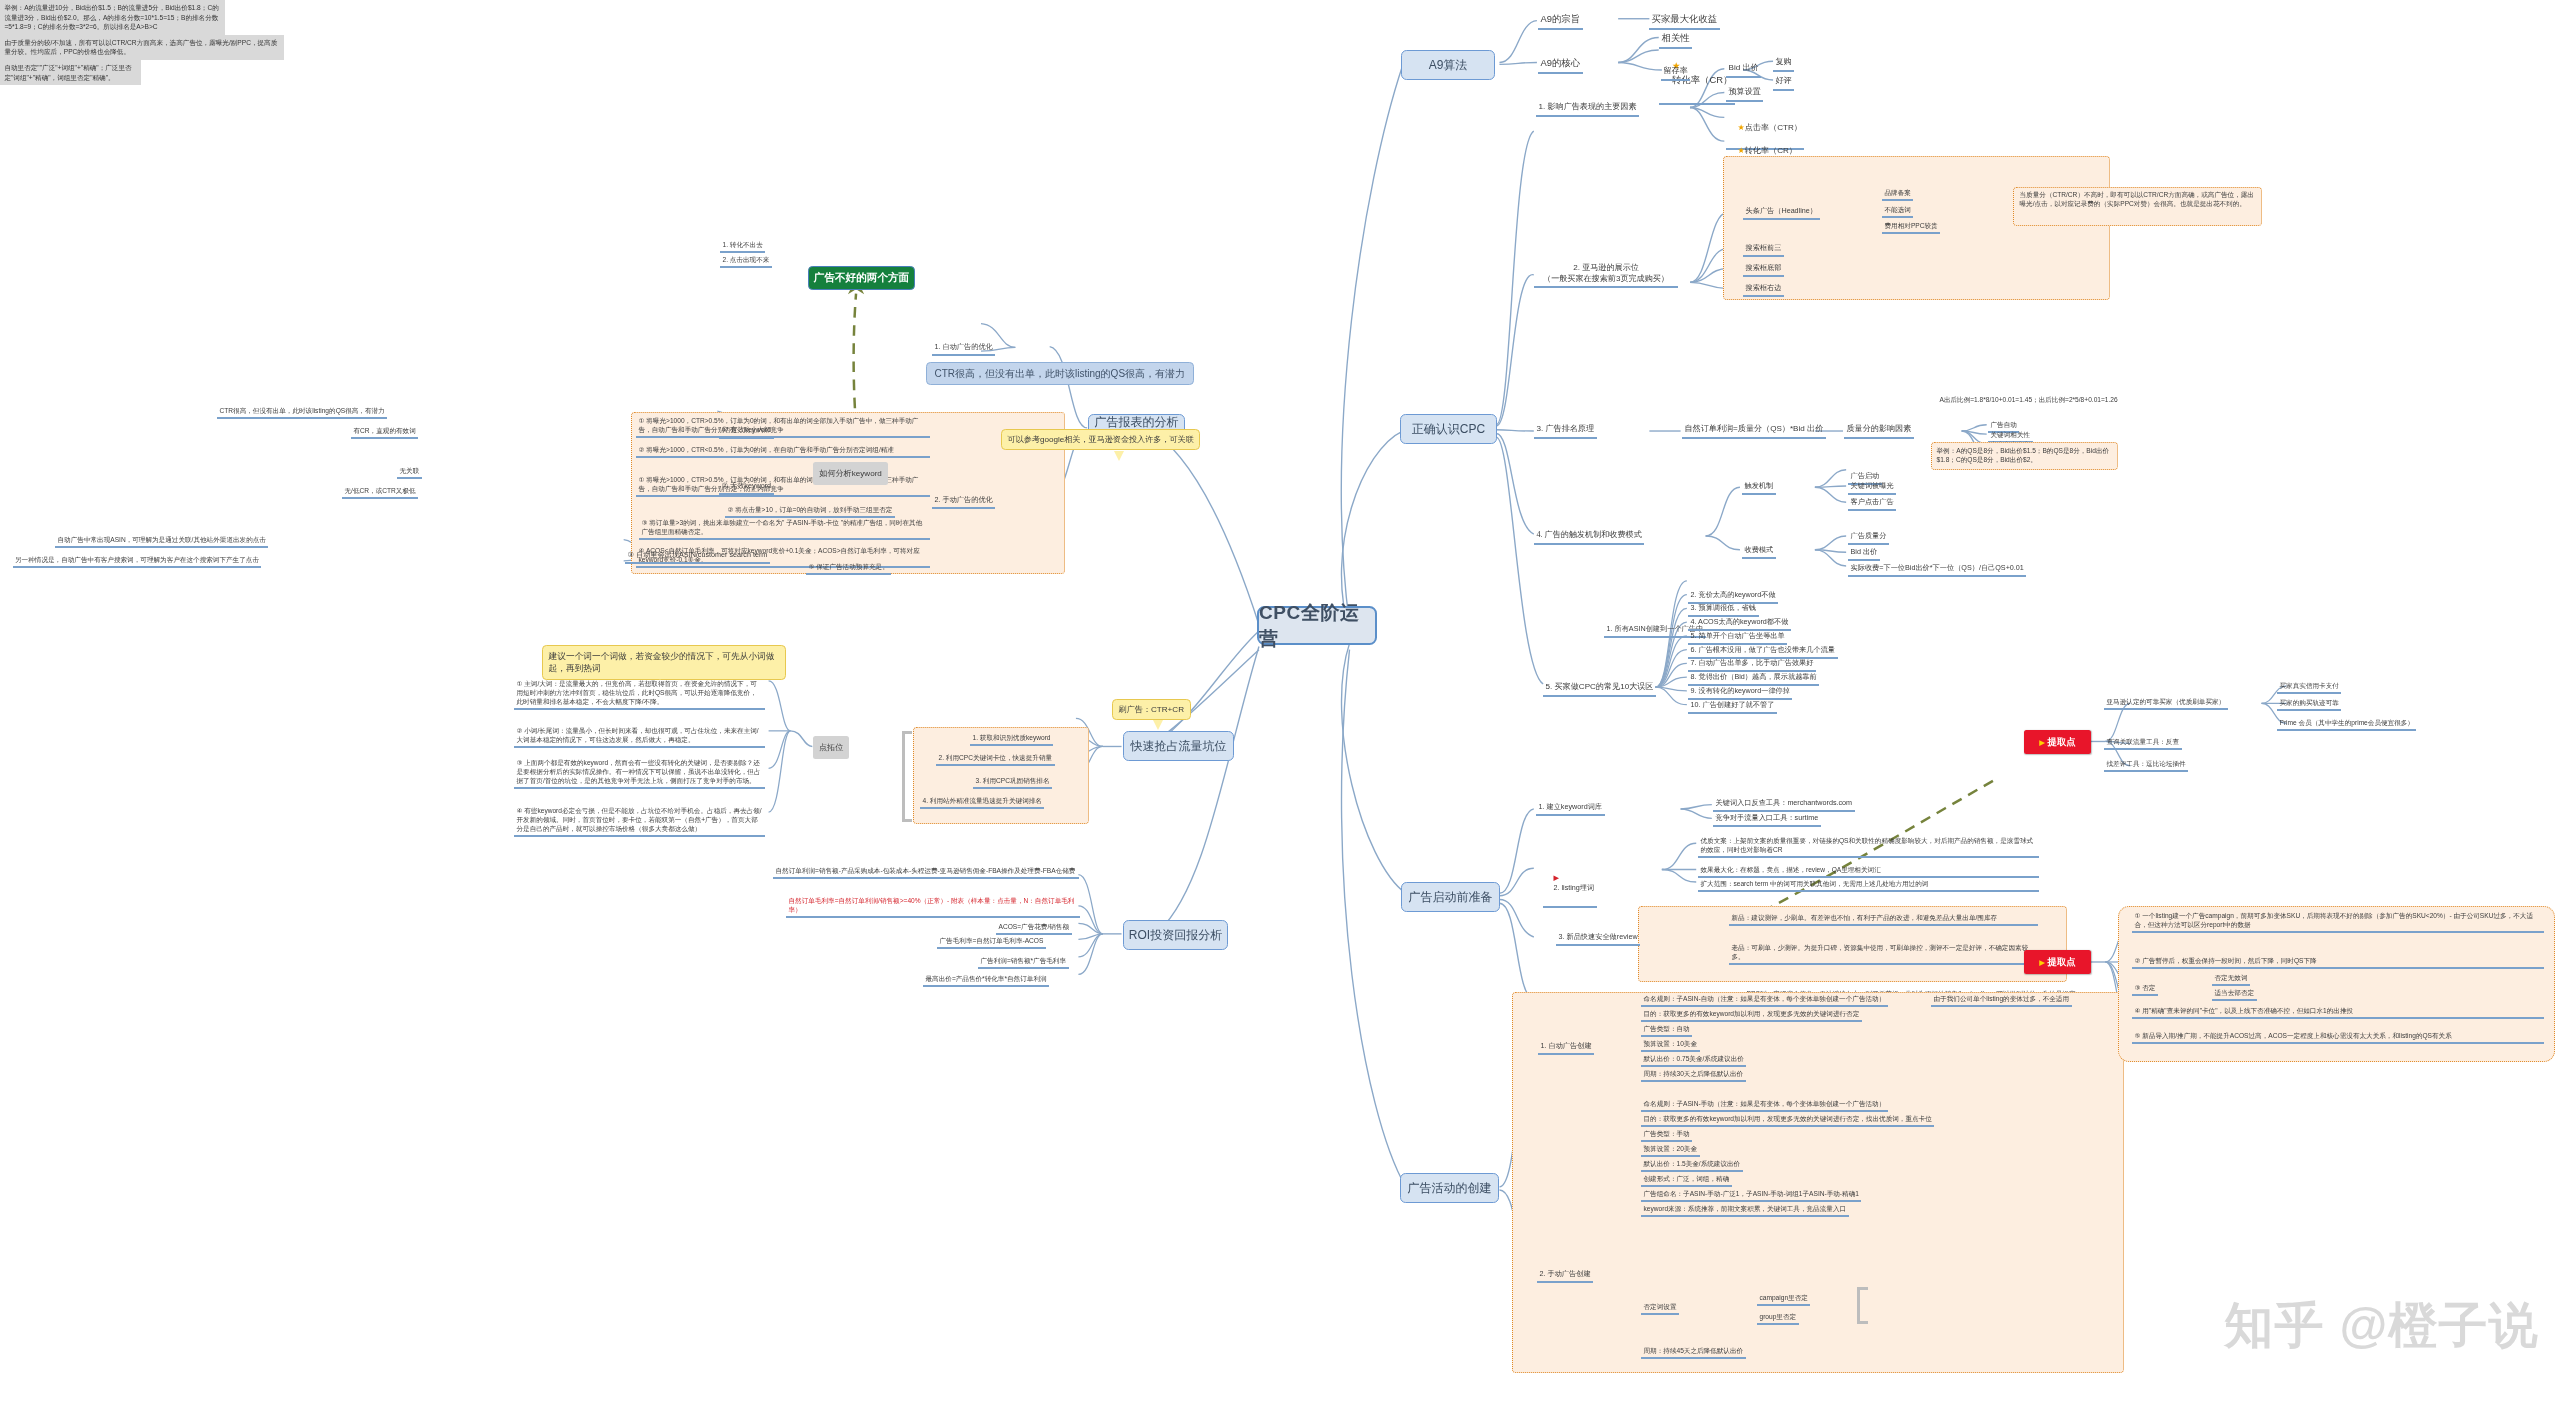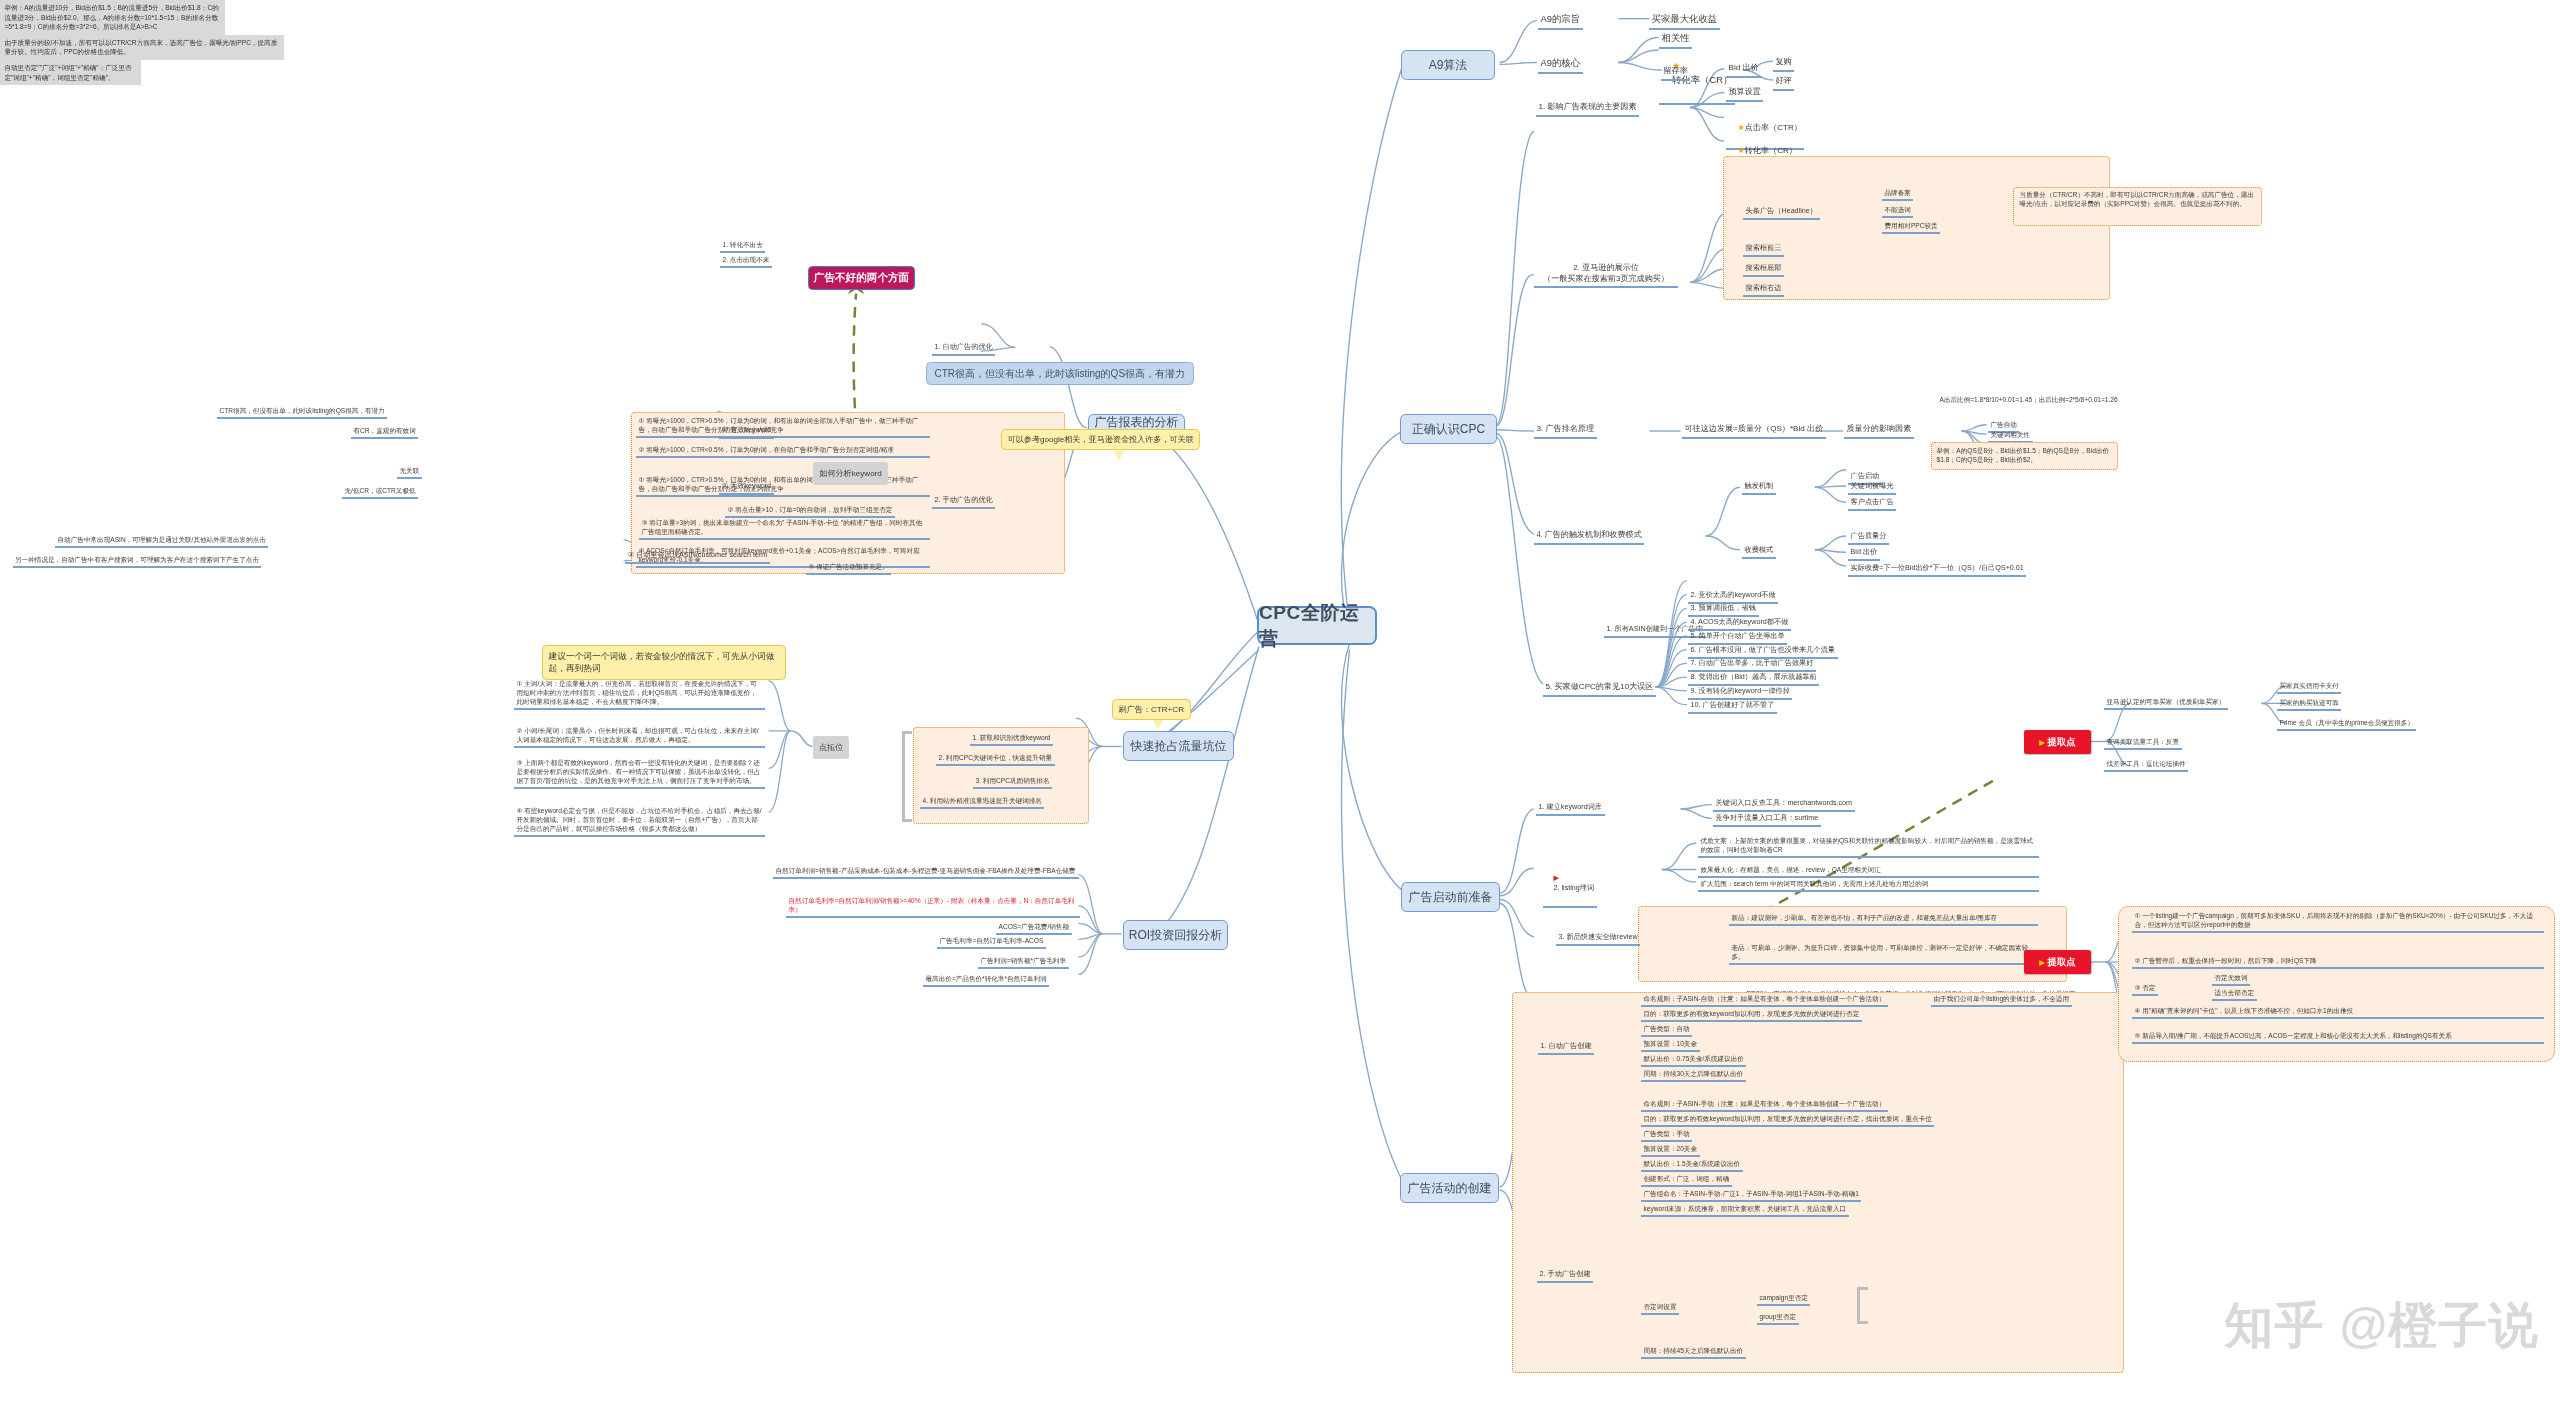--- a/index.html
+++ b/index.html
@@ -20,21 +20,21 @@
 
   
   .root{background:#dde5ef;border:2.5px solid #5b8fc9;border-radius:7.5px;
         color:#3f4f63;font-size:19px;font-weight:bold;letter-spacing:0.6px;
         display:flex;align-items:center;justify-content:center;}
 
   
   .lvl1{background:#d6e3f2;border:1.2px solid #6d9ad4;border-radius:5.6px;color:#3c4e63;
         font-size:12px;display:flex;align-items:center;justify-content:center;text-align:center;}
   
-  .fillblue{background:#be185d;border:1.2px solid #4a7ebb;border-radius:4.4px;color:#fff;
+  .fillblue{background:#15803d;border:1.2px solid #4a7ebb;border-radius:4.4px;color:#fff;
         font-weight:bold;font-size:10.6px;display:flex;align-items:center;justify-content:center;}
   
   .chip{background:#d3d3d3;border-radius:2.5px;color:#3b3b3b;font-size:8.1px;
         display:flex;align-items:center;justify-content:center;text-align:center;padding:1.2px 3.1px;}
   
   .redbadge{background:#e8152a;border-radius:2.5px;color:#fff;font-weight:bold;font-size:9.4px;
         display:flex;align-items:center;justify-content:center;gap:2.5px;
         box-shadow:0.6px 0.6px 1.2px rgba(0,0,0,.25);}
   .redbadge .flag{color:#ffd000;font-size:7.5px;}
   
@@ -298,21 +298,21 @@
   <div class="txt u xxs" style="left:1882px;top:187px;">品牌备案</div>
   <div class="txt u xxs" style="left:1882px;top:204px;">不能选词</div>
   <div class="txt u xxs" style="left:1882px;top:220px;">费用相对PPC较贵</div>
 
   <div class="greynote" style="left:2132px;top:94px;width:225px;">举例：A的流量进10分，Bid出价$1.5；B的流量进5分，Bid出价$1.8；C的流量进3分，Bid出价$2.0。那么，A的排名分数=10*1.5=15；B的排名分数=5*1.8=9；C的排名分数=3*2=6。所以排名是A&gt;B&gt;C</div>
   <div class="region" style="left:2013px;top:187px;width:249px;height:39px;"></div>
   <div class="txt xxs nou" style="left:2017px;top:189px;width:241px;">当质量分（CTR/CR）不高时，即有可以以CTR/CR方面高确，或高广告位，露出曝光/点击，以对应记录费的（实际PPC对赞）会很高。也就是提出花不到的。</div>
   <div class="greynote" style="left:1987px;top:253px;width:284px;">由于质量分的较/不加速，所有可以以CTR/CR方面高来，选高广告位，露曝光/剔PPC，提高质量分较。性均应后，PPC的价格也会降低。</div>
 
   <div class="txt u sm" style="left:1534px;top:422px;">3. 广告排名原理</div>
-  <div class="txt u sm" style="left:1682px;top:422px;">可往这边发展=质量分（QS）*Bid 出价</div>
+  <div class="txt u sm" style="left:1682px;top:422px;">自然订单利润=质量分（QS）*Bid 出价</div>
   <div class="txt u sm" style="left:1844px;top:422px;">质量分的影响因素</div>
   <div class="txt u xxs" style="left:1988px;top:419px;">广告自动</div>
   <div class="txt u xxs" style="left:1988px;top:429px;">关键词相关性</div>
   <div class="txt u xxs" style="left:1988px;top:439px;">客户点击广告</div>
   <div class="txt u xxs" style="left:1988px;top:449px;">Bid 出价</div>
   <div class="txt xxs nou" style="left:1937px;top:394px;width:206px;">A出后比例=1.8*8/10+0.01=1.45；出后比例=2*5/8+0.01=1.26</div>
   <div class="region" style="left:1931px;top:442px;width:187px;height:27.5px;"></div>
   <div class="txt xxs nou" style="left:1934px;top:445px;width:180px;">举例：A的QS是8分，Bid出价$1.5；B的QS是8分，Bid出价$1.8；C的QS是8分，Bid出价$2。</div>
 
   <div class="txt u sm" style="left:1534px;top:528px;font-family:Liberation Serif, serif;">4. 广告的触发机制和收费模式</div>

